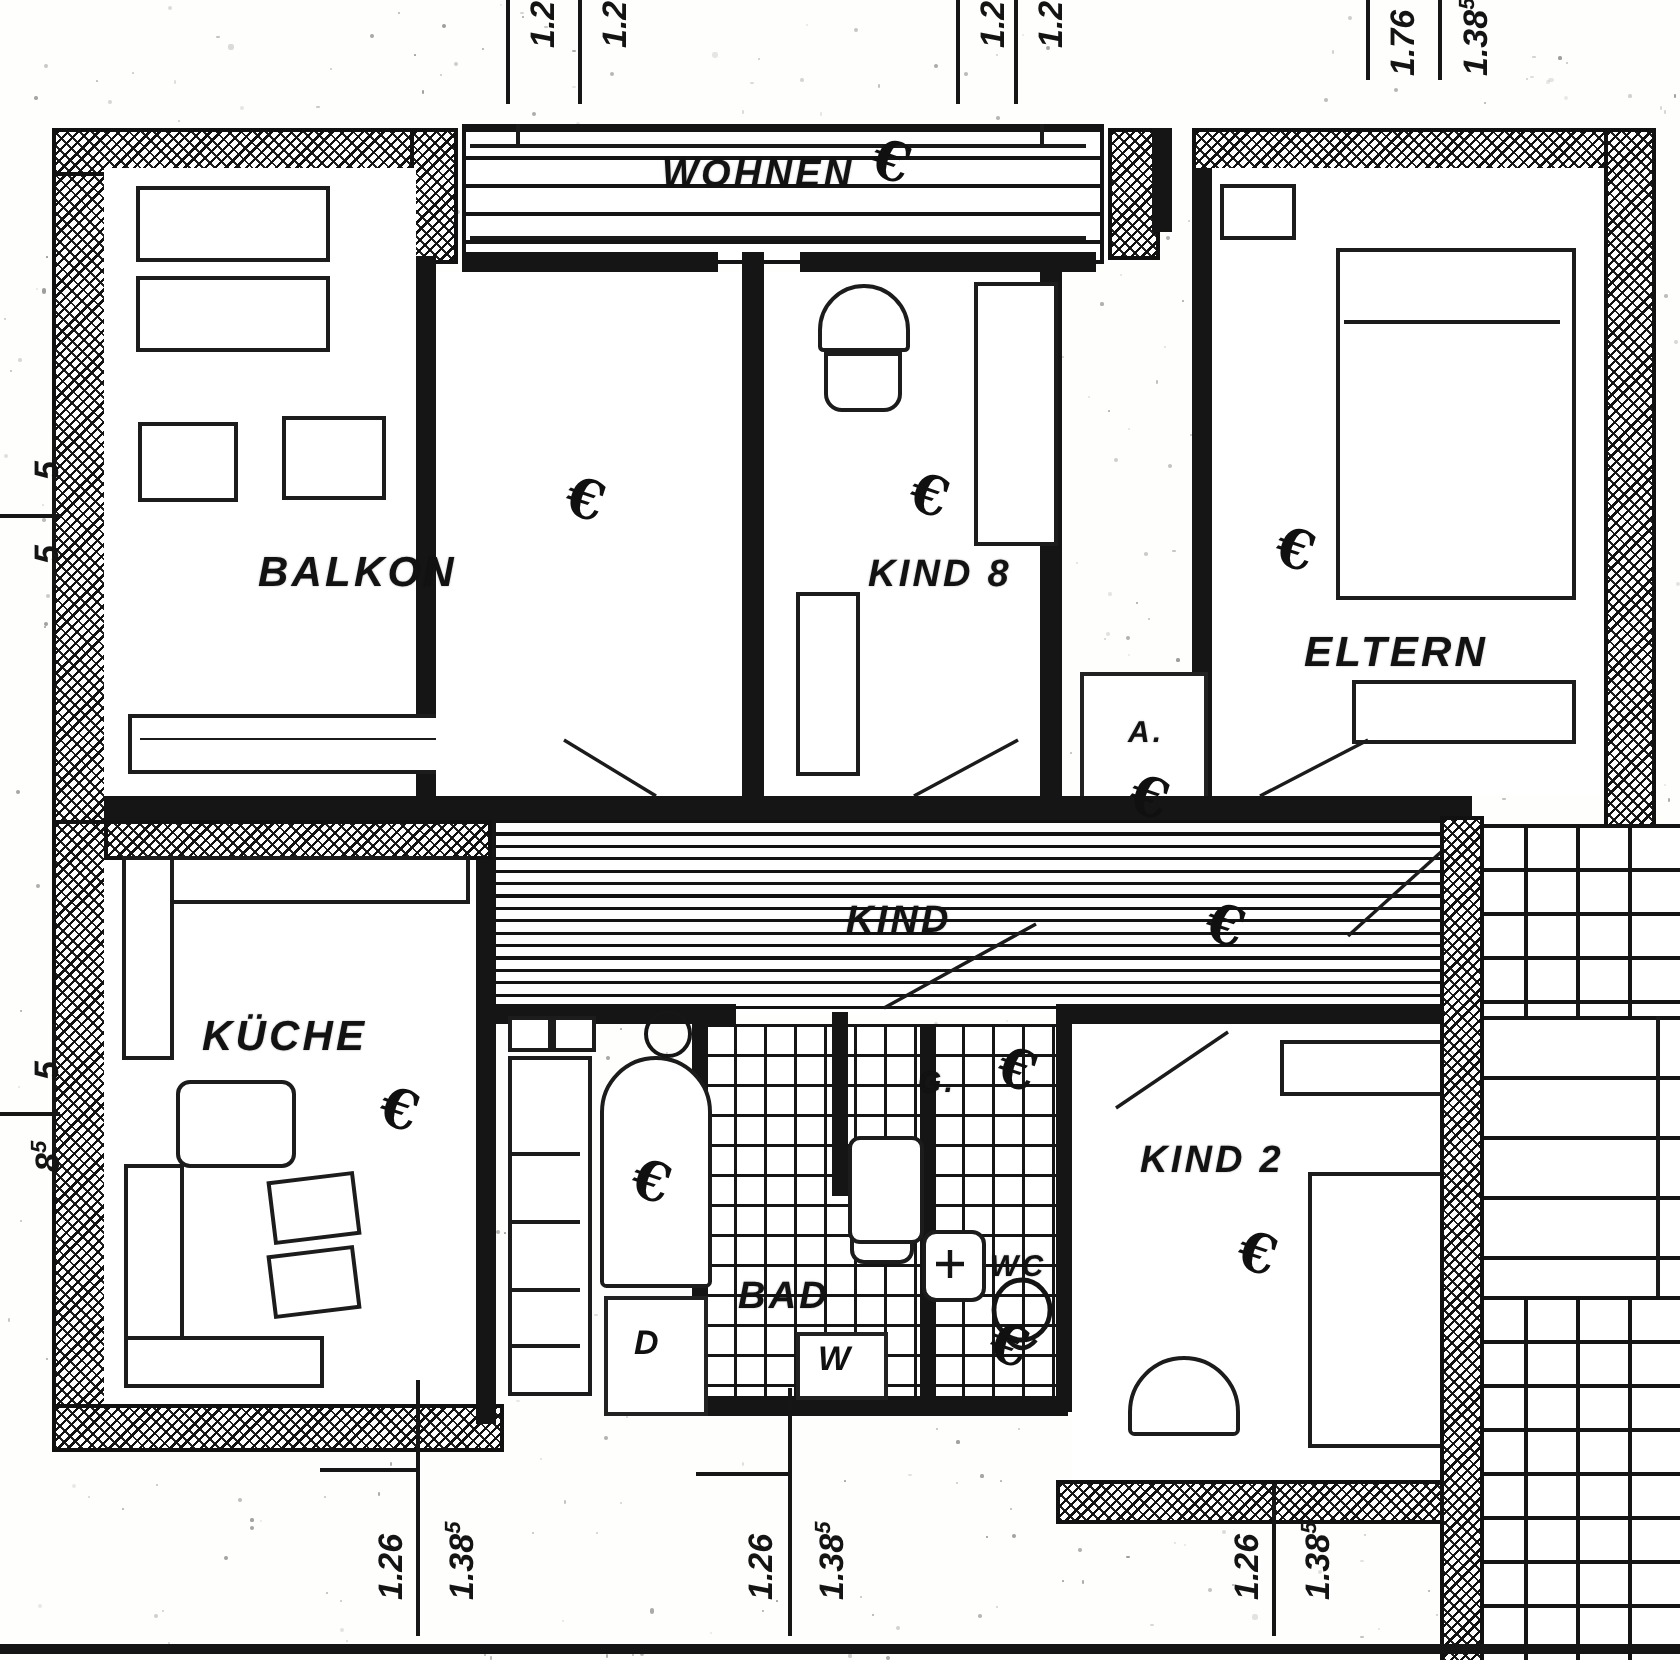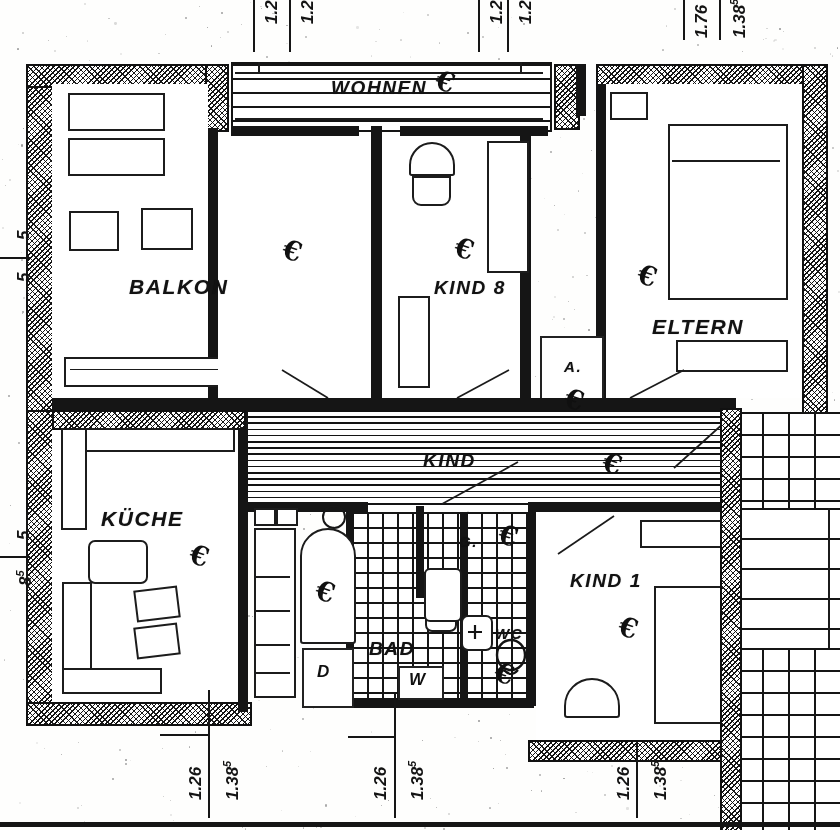--- a/index.html
+++ b/index.html
@@ -1263,21 +1263,21 @@
 
   <div id="labels">
     <div class="roomlabel rl-lg" style="left:129px;top:275px;">BALKON</div>
     <div class="roomlabel rl-md" style="left:331px;top:77px;">WOHNEN</div>
     <div class="roomlabel rl-md" style="left:434px;top:277px;">KIND 8</div>
     <div class="roomlabel rl-lg" style="left:652px;top:315px;">ELTERN</div>
     <div class="roomlabel rl-lg" style="left:101px;top:507px;">KÜCHE</div>
     <div class="roomlabel rl-md" style="left:423px;top:450px;">KIND</div>
     <div class="roomlabel rl-md" style="left:369px;top:638px;">BAD</div>
     <div class="roomlabel rl-sm" style="left:495px;top:625px;">WC</div>
-    <div class="roomlabel rl-md" style="left:570px;top:570px;">KIND 1</div>
+    <div class="roomlabel rl-md" style="left:570px;top:570px;">KIND 2</div>
     <div class="roomlabel rl-sm" style="left:564px;top:358px;">A.</div>
     <div class="roomlabel rl-sm" style="left:459px;top:533px;">G.</div>
 
     <div class="tag" style="left:409px;top:670px;">W</div>
     <div class="tag" style="left:317px;top:662px;">D</div>
   </div>
 
   <div id="squiggles">
     <div class="squiggle" style="left:283px;top:237px;">€</div>
     <div class="squiggle" style="left:455px;top:235px;">€</div>

